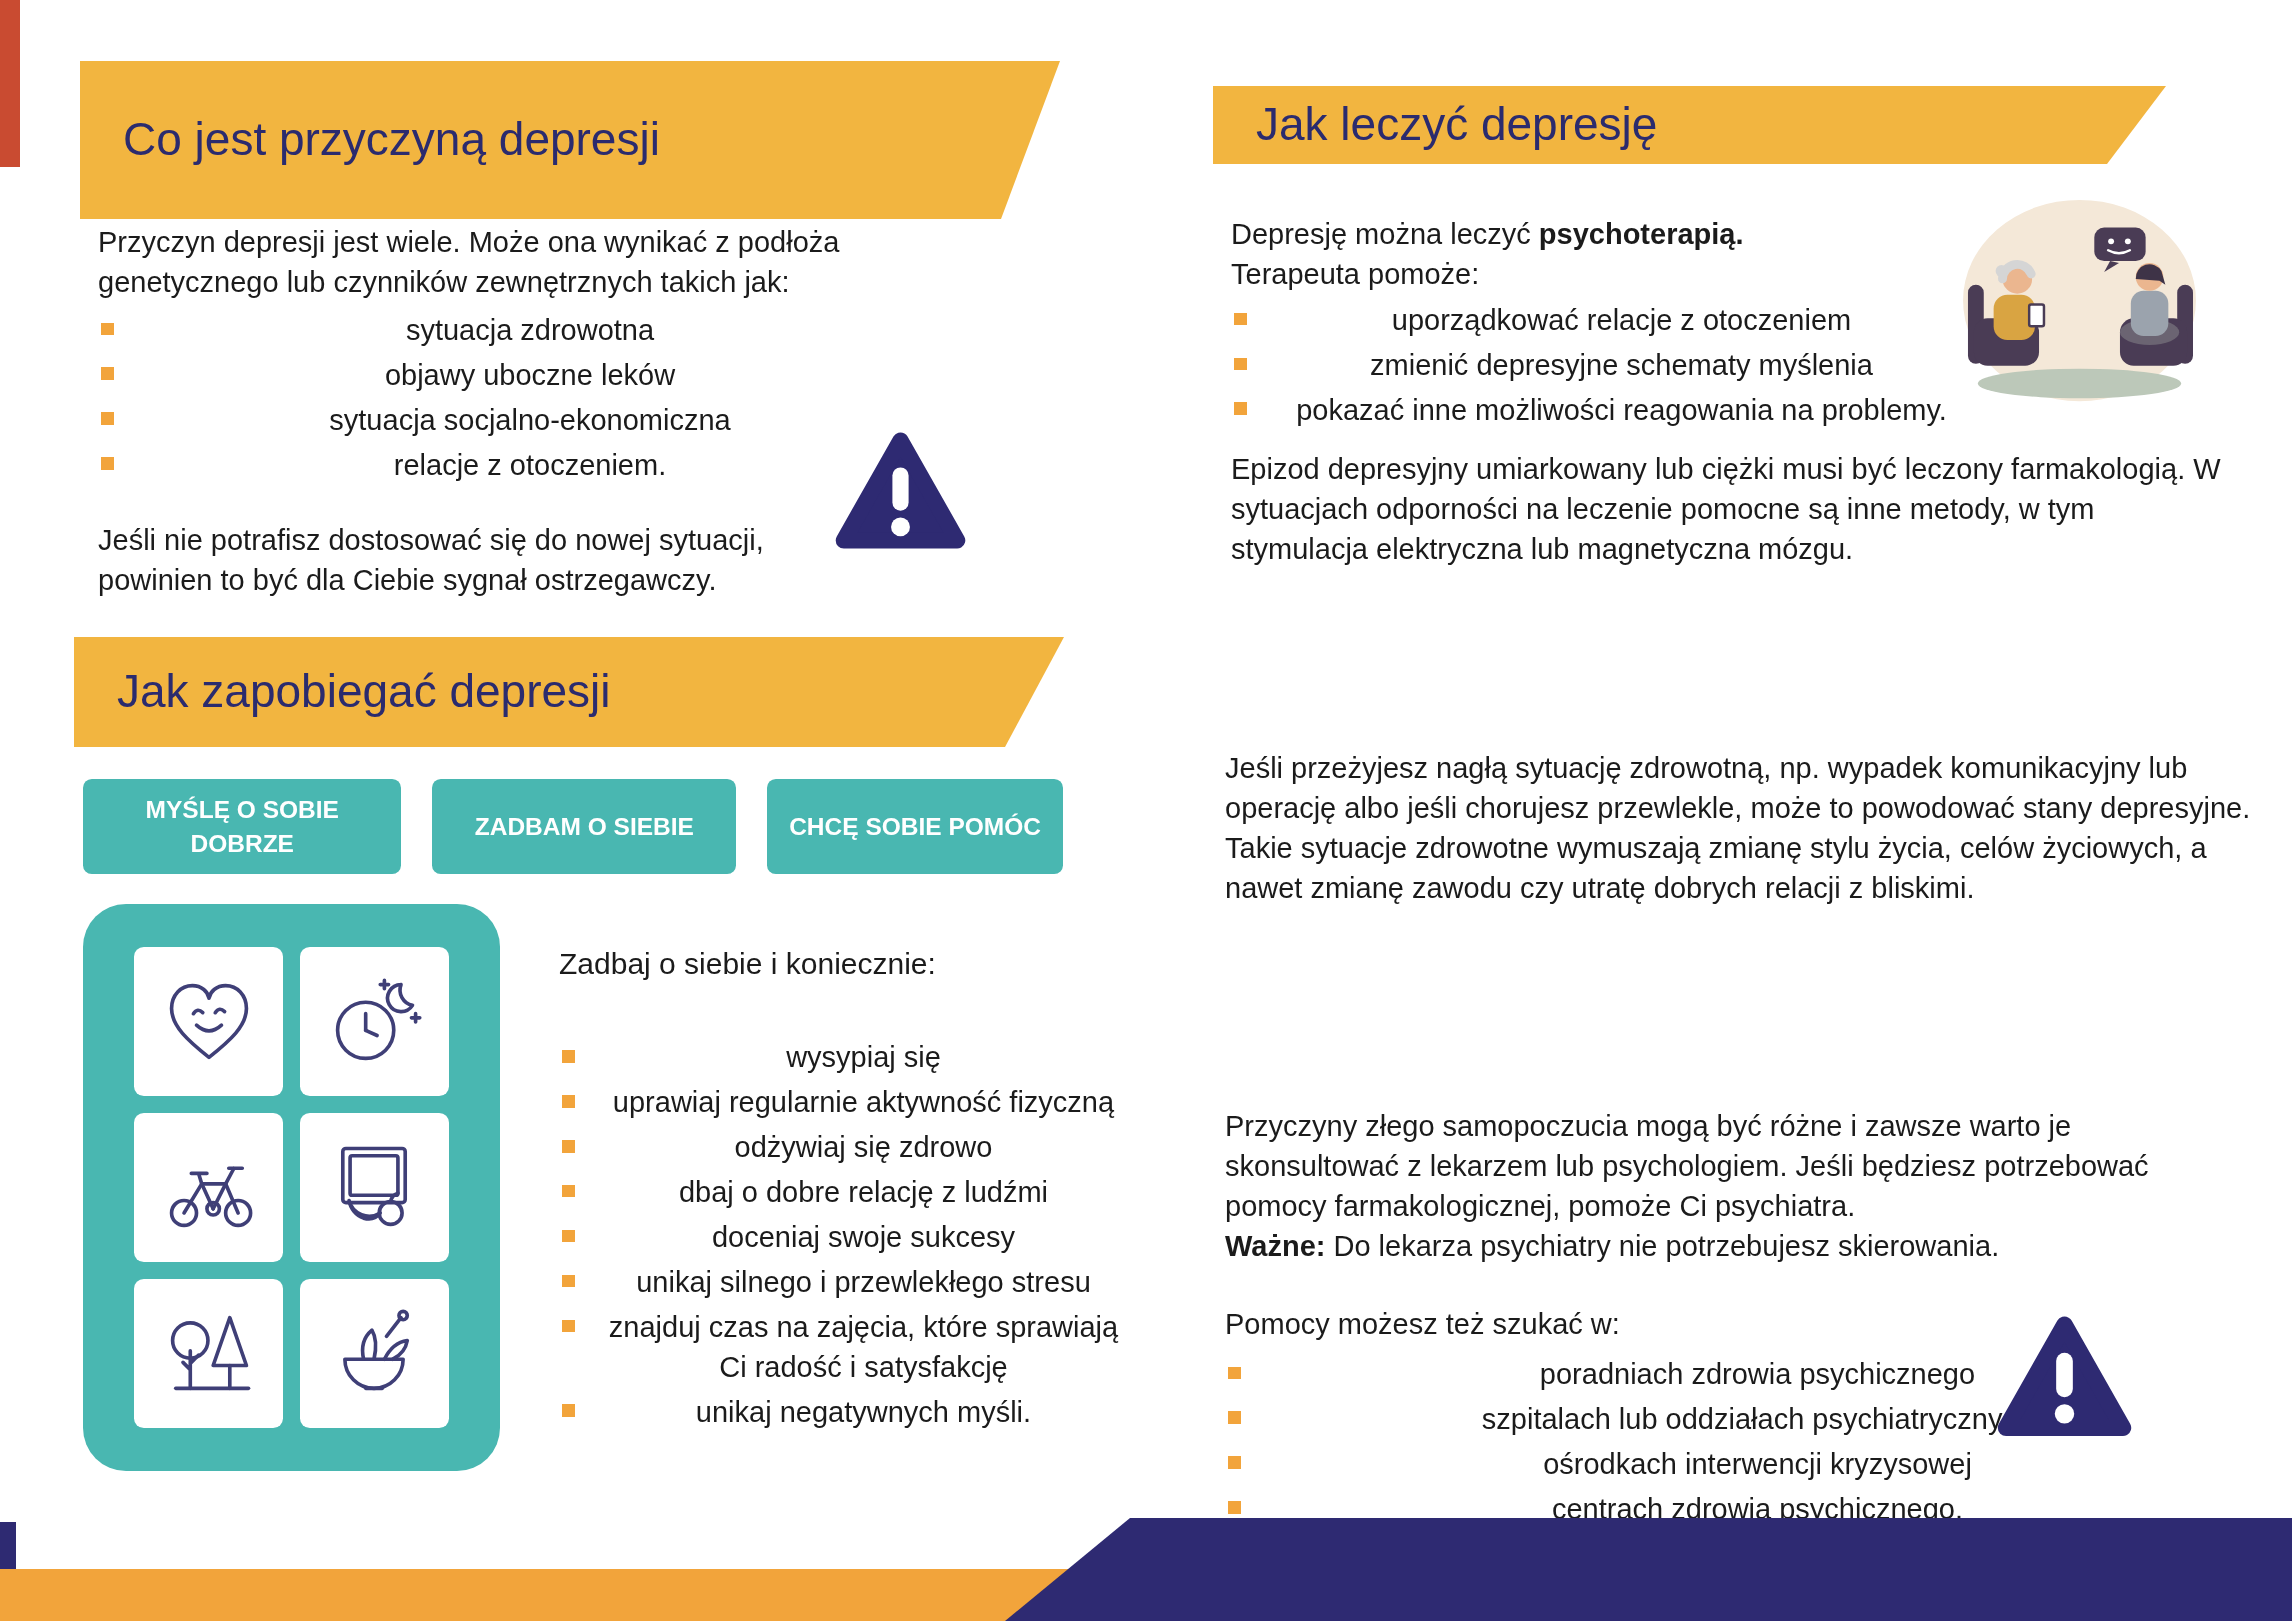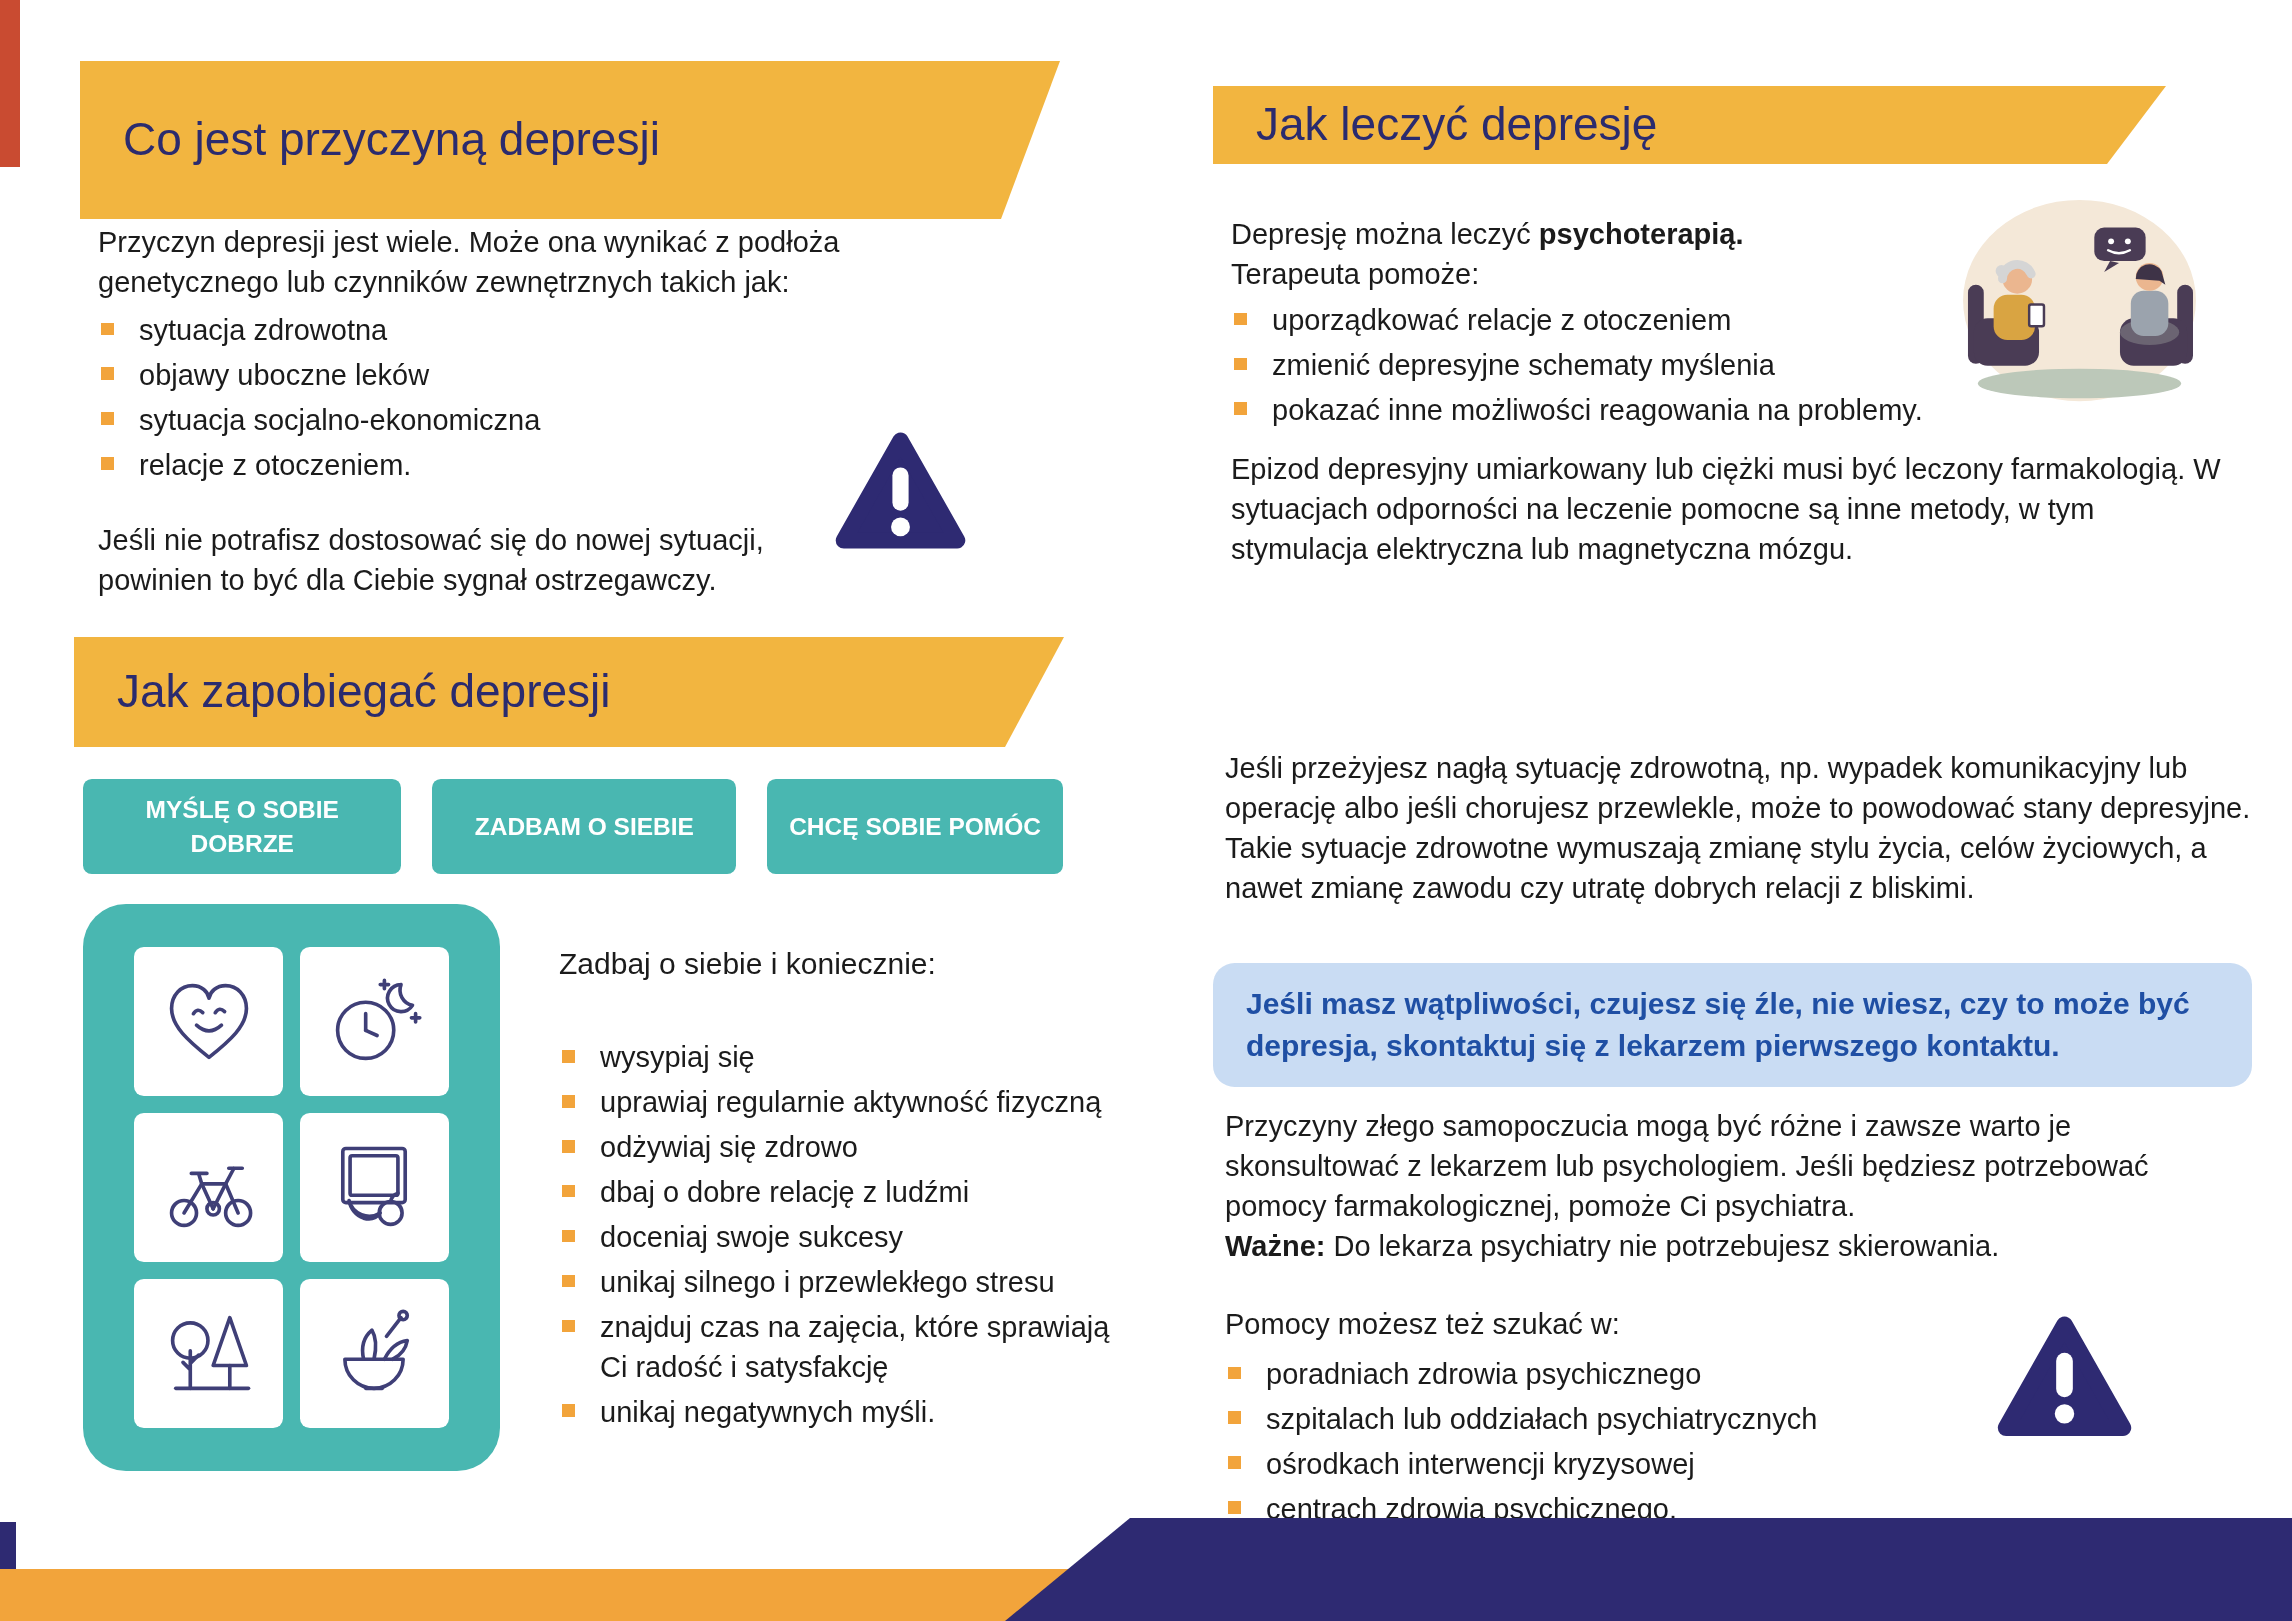--- a/index.html
+++ b/index.html
@@ -15,21 +15,21 @@
     display:flex; flex-direction:column; justify-content:center;
     padding-left:43px; font-size:46px; line-height:1.2;
     clip-path:polygon(0 0, 100% 0, calc(100% - 59px) 100%, 0 100%);
   }
   #banner-causes     { left:80px;  top:61px;  width:980px; height:158px; }
   #banner-prevention { left:74px;  top:637px; width:990px; height:110px; }
   #banner-treatment  { left:1213px; top:86px; width:953px;  height:78px; }
   #banner-after      { left:1204px; top:580px; width:1021px; height:139px; font-size:45px; }
 
   
-  ul.sq { list-style:none; }
+  ul.sq { list-style:none;text-align:center; }
   ul.sq li { position:relative; padding-left:41px; margin:4.9px 0; }
   ul.sq li::before {
     content:""; position:absolute; left:2.9px; top:12.7px;
     width:12.7px; height:12.7px; background:#F2A43B;
   }
 
   
   .causes-text { position:absolute; left:98px; top:222px; width:823px; }
   .causes-text ul { margin-top:7.8px; }
   .warning-par { margin-top:35px; max-width:686px; }
@@ -247,21 +247,20 @@
       <circle cx="184" cy="48" r="3" fill="#ffffff"></circle>
       <path d="M164 57 q11 6 22 0" stroke="#ffffff" stroke-width="2.5" fill="none" stroke-linecap="round"></path>
     </svg>
   </div>
 
   <p class="epizod-par">Epizod depresyjny umiarkowany lub ciężki musi być leczony farmakologią. W sytuacjach odporności na leczenie pomocne są inne metody, w tym stymulacja elektryczna lub magnetyczna mózgu.</p>
 
 
   <p class="after-par">Jeśli przeżyjesz nagłą sytuację zdrowotną, np. wypadek komunikacyjny lub operację albo jeśli chorujesz przewlekle, może to powodować stany depresyjne. Takie sytuacje zdrowotne wymuszają zmianę stylu życia, celów życiowych, a nawet zmianę zawodu czy utratę dobrych relacji z bliskimi.</p>
 
-  <div class="highlight">Jeśli masz wątpliwości, czujesz się źle, nie wiesz, czy to może być depresja, skontaktuj się z lekarzem pierwszego kontaktu.</div>
 
   <div class="consult-par">
     <p>Przyczyny złego samopoczucia mogą być różne i zawsze warto je skonsultować z lekarzem lub psychologiem. Jeśli będziesz potrzebować pomocy farmakologicznej, pomoże Ci psychiatra.</p>
     <p><span class="bold">Ważne:</span><span> Do lekarza psychiatry nie potrzebujesz skierowania.</span></p>
   </div>
 
   <div class="help-block">
     <p>Pomocy możesz też szukać w:</p>
     <ul class="sq">
       <li>poradniach zdrowia psychicznego</li>

